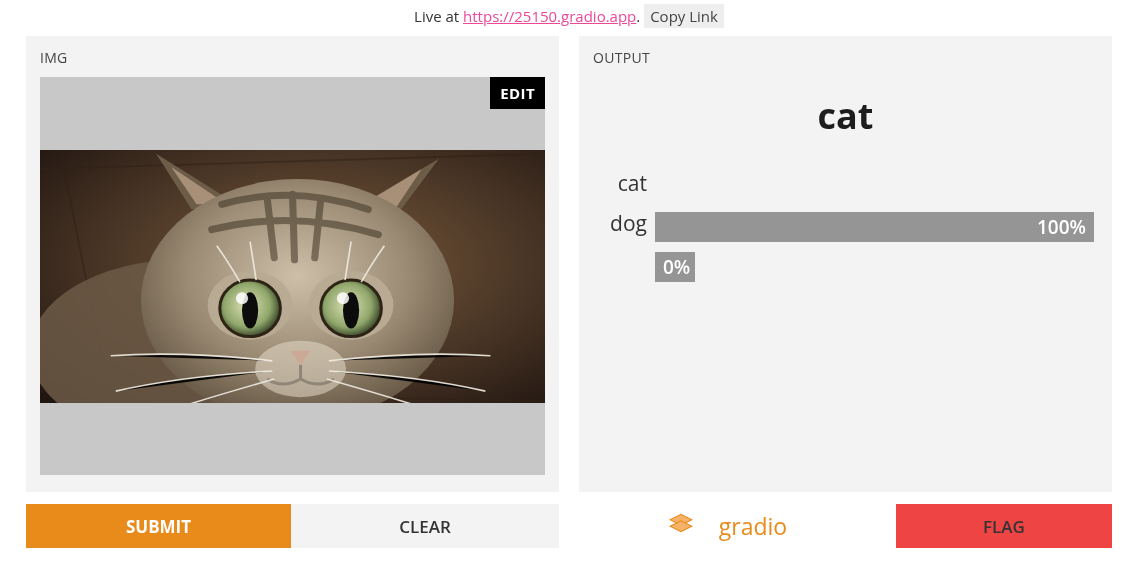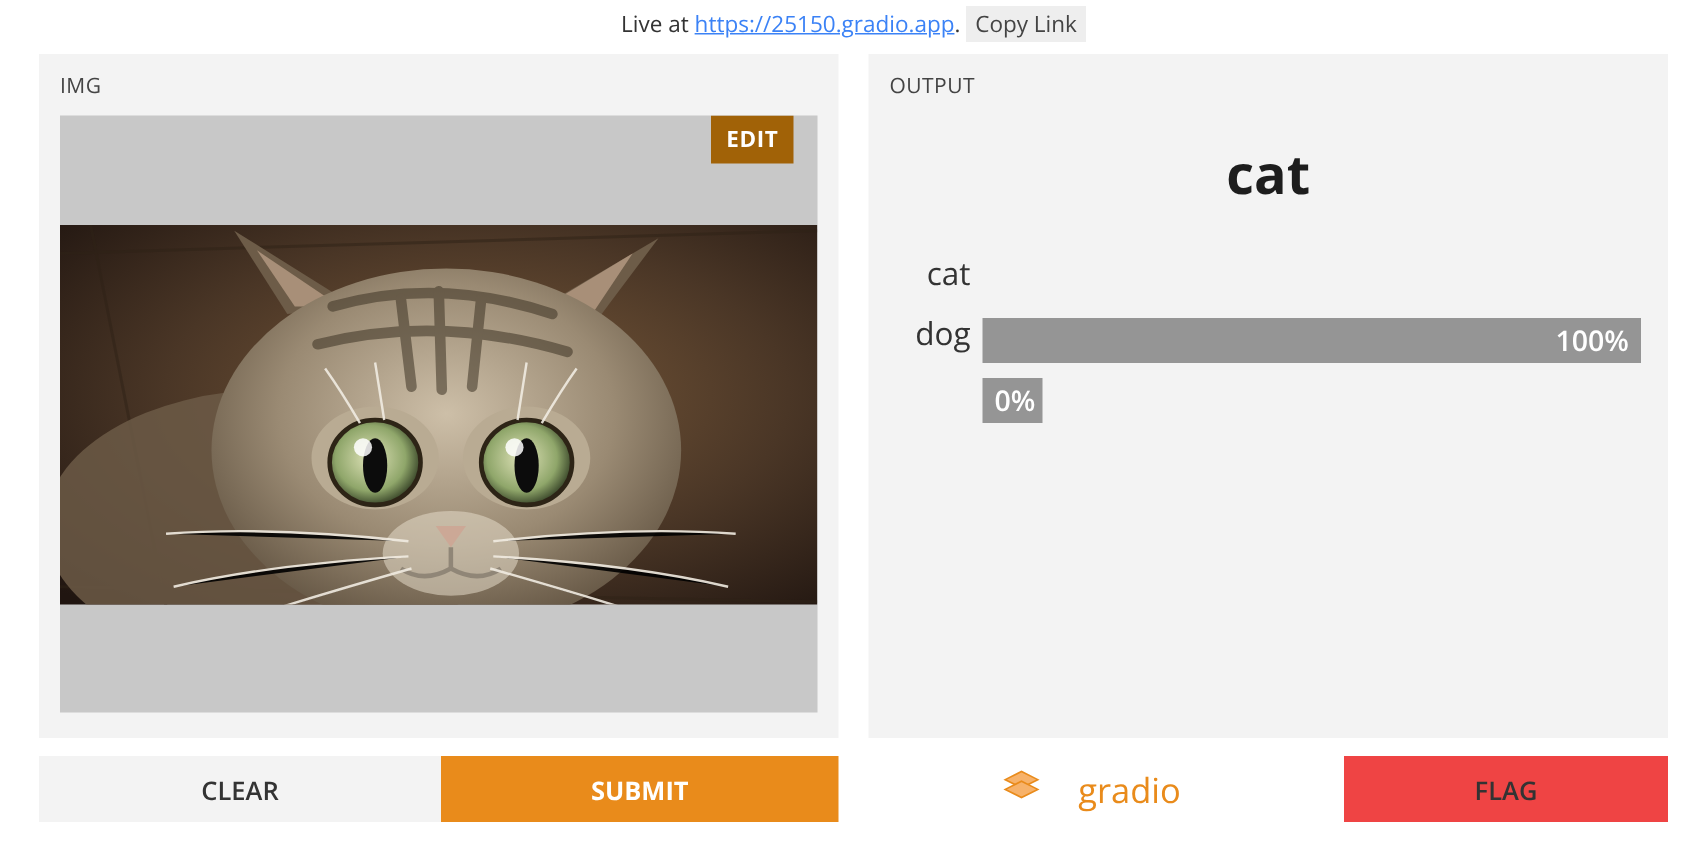--- a/index.html
+++ b/index.html
@@ -10,21 +10,21 @@
     width: 1138px;
     height: 577px;
     overflow: hidden;
   }
   .topbar {
     text-align: center;
     padding: 6px 0 10px;
     font-size: 15px;
     color: #333;
   }
-  .topbar a { color: #3b82f6; text-decoration: underline; }
+  .topbar a { color: #ec4899; text-decoration: underline; }
   .copy-link {
     background: #eee;
     padding: 2px 6px;
     margin-left: 0;
     color: #444;
     cursor: pointer;
   }
   .app {
     display: flex;
     gap: 20px;
@@ -47,22 +47,22 @@
     background: #c8c8c8;
     position: relative;
     height: 398px;
     display: flex;
     align-items: center;
     justify-content: center;
     overflow: hidden;
   }
   .edit-btn {
     position: absolute;
-    top: 0; right: 16px;
-    background: #a16207;
+    top: 0; right: 0;
+    background: #000000;
     color: #fff;
     font-weight: 700;
     font-size: 15px;
     letter-spacing: .4px;
     padding: 6px 10px;
     cursor: pointer;
   }
   .fake-photo {
     width: 100%;
     height: 253px;
@@ -281,22 +281,22 @@
         <div class="bar-fill zero" style="width:0%">
           <span>0%</span>
         </div>
       </div>
     </div>
 
   </div>
 </div>
 
 <div class="footer">
+  <div class="btn btn-submit">SUBMIT</div>
   <div class="btn btn-clear">CLEAR</div>
-  <div class="btn btn-submit">SUBMIT</div>
   <div class="brand">
     <span>
       <svg viewBox="0 0 48 48" fill="none">
         <path d="M4 18 L24 8 L44 18 L24 28 Z" fill="#f7b26a" stroke="#e98b1b" stroke-width="2"></path>
         <path d="M4 30 L24 20 L44 30 L24 40 Z" fill="#f7b26a" stroke="#e98b1b" stroke-width="2"></path>
       </svg>
     </span>
     <span>gradio</span>
   </div>
   <div class="btn btn-flag">FLAG</div>

